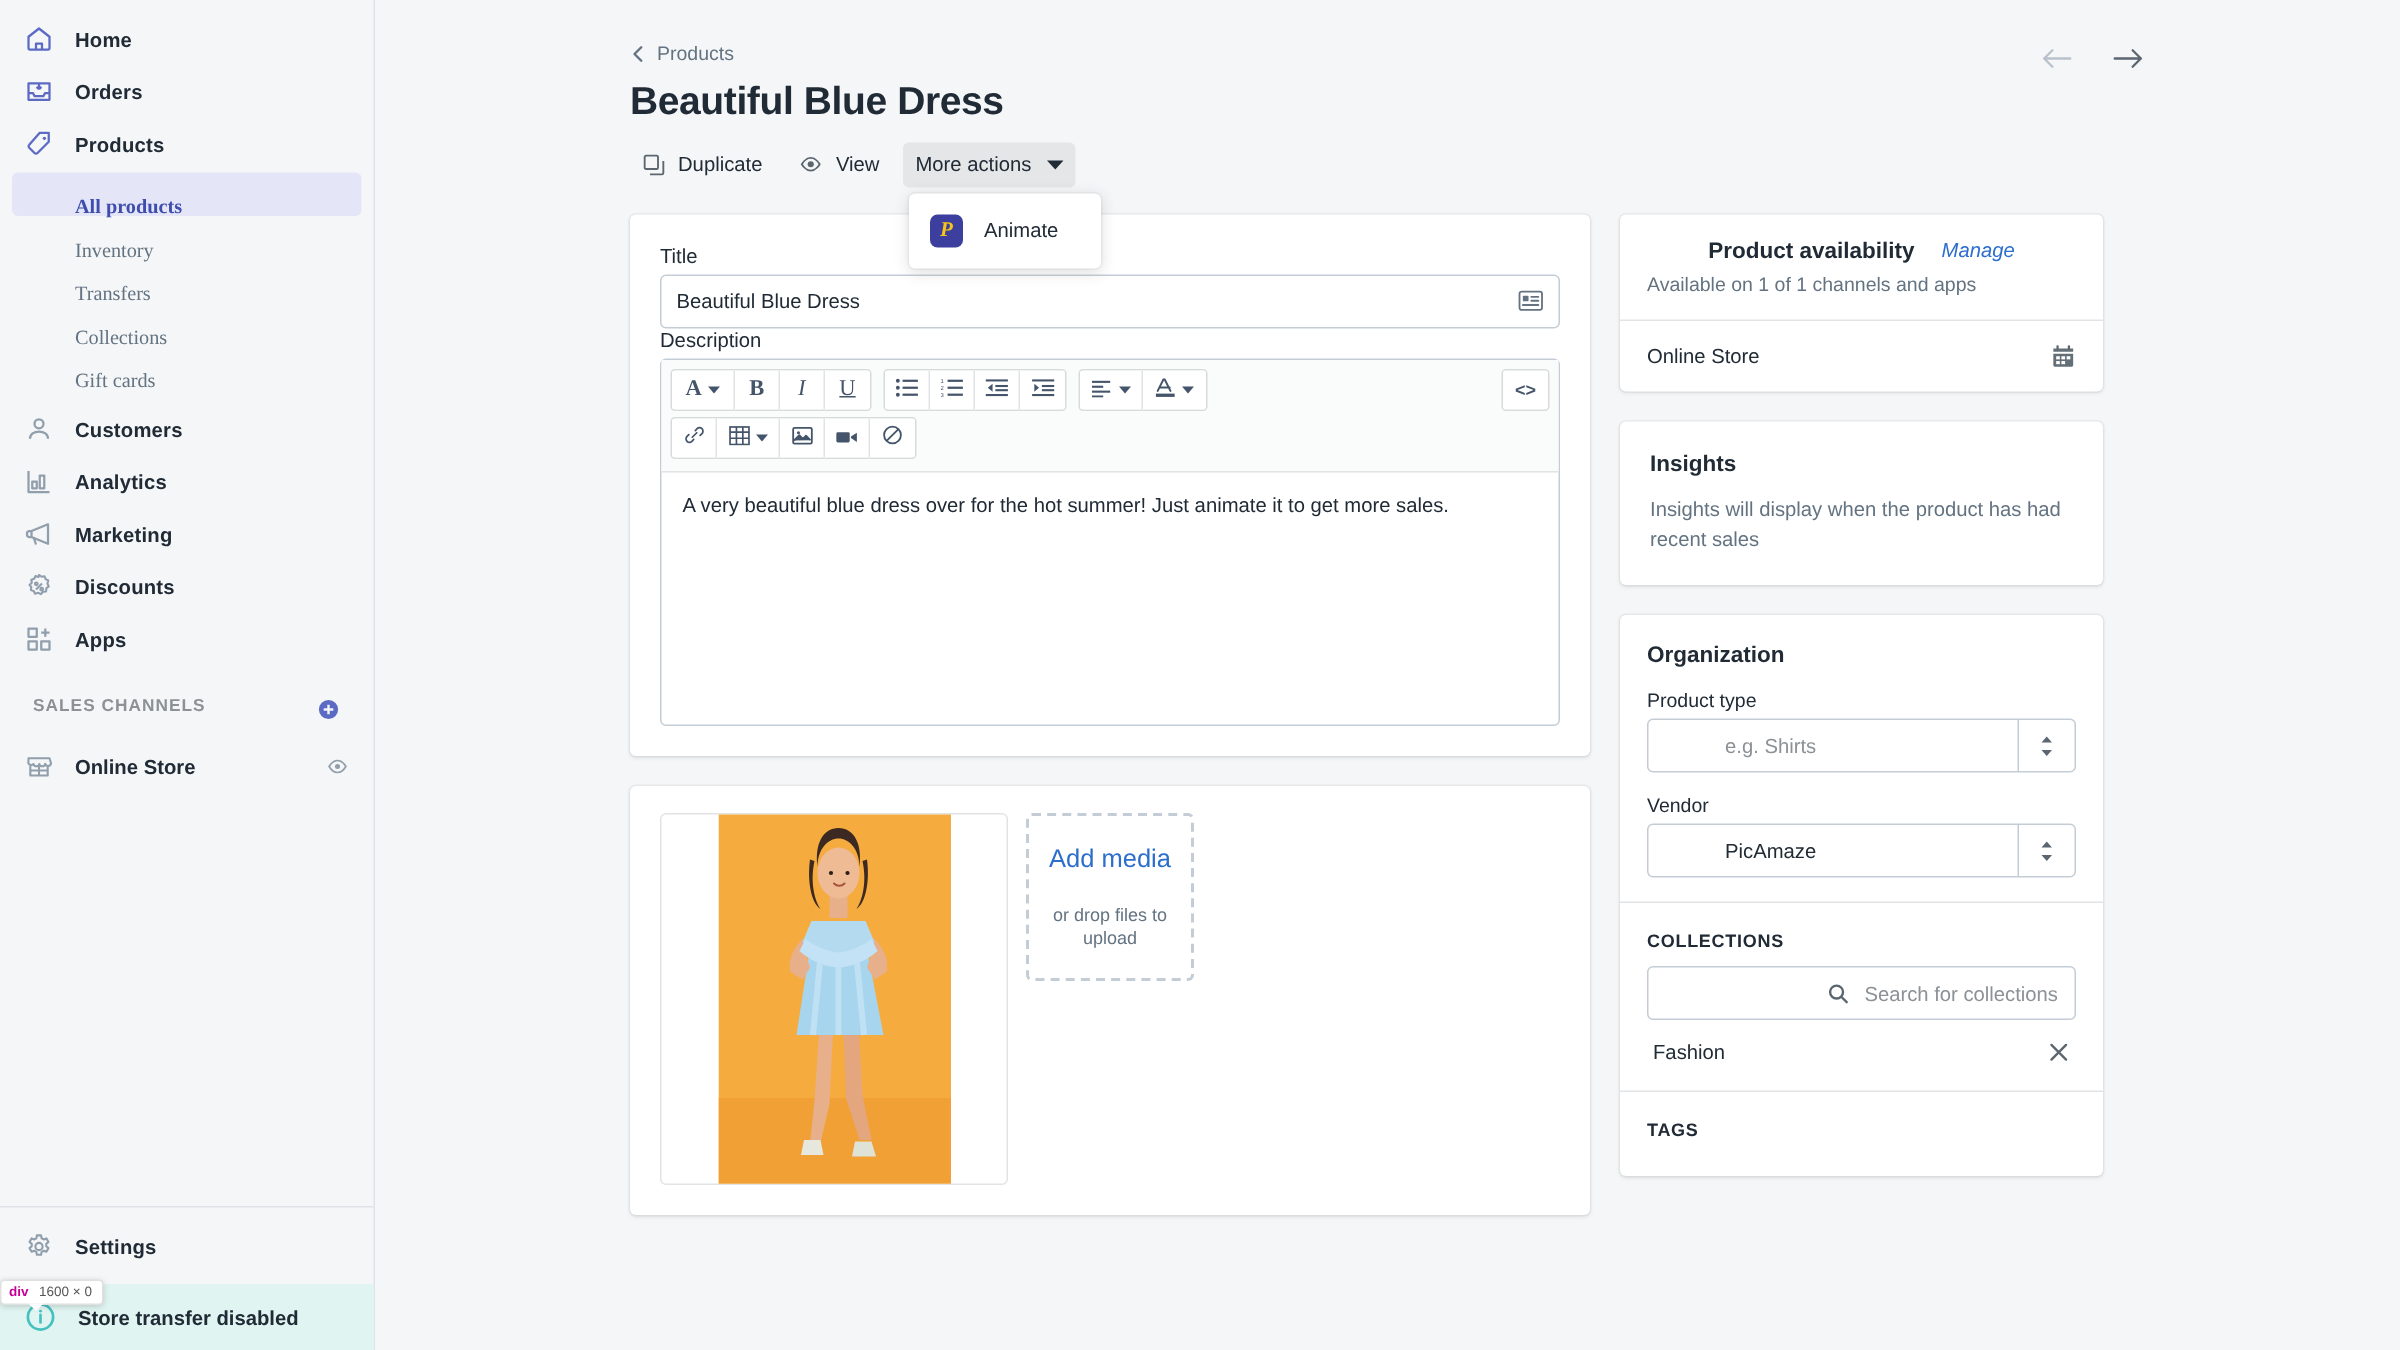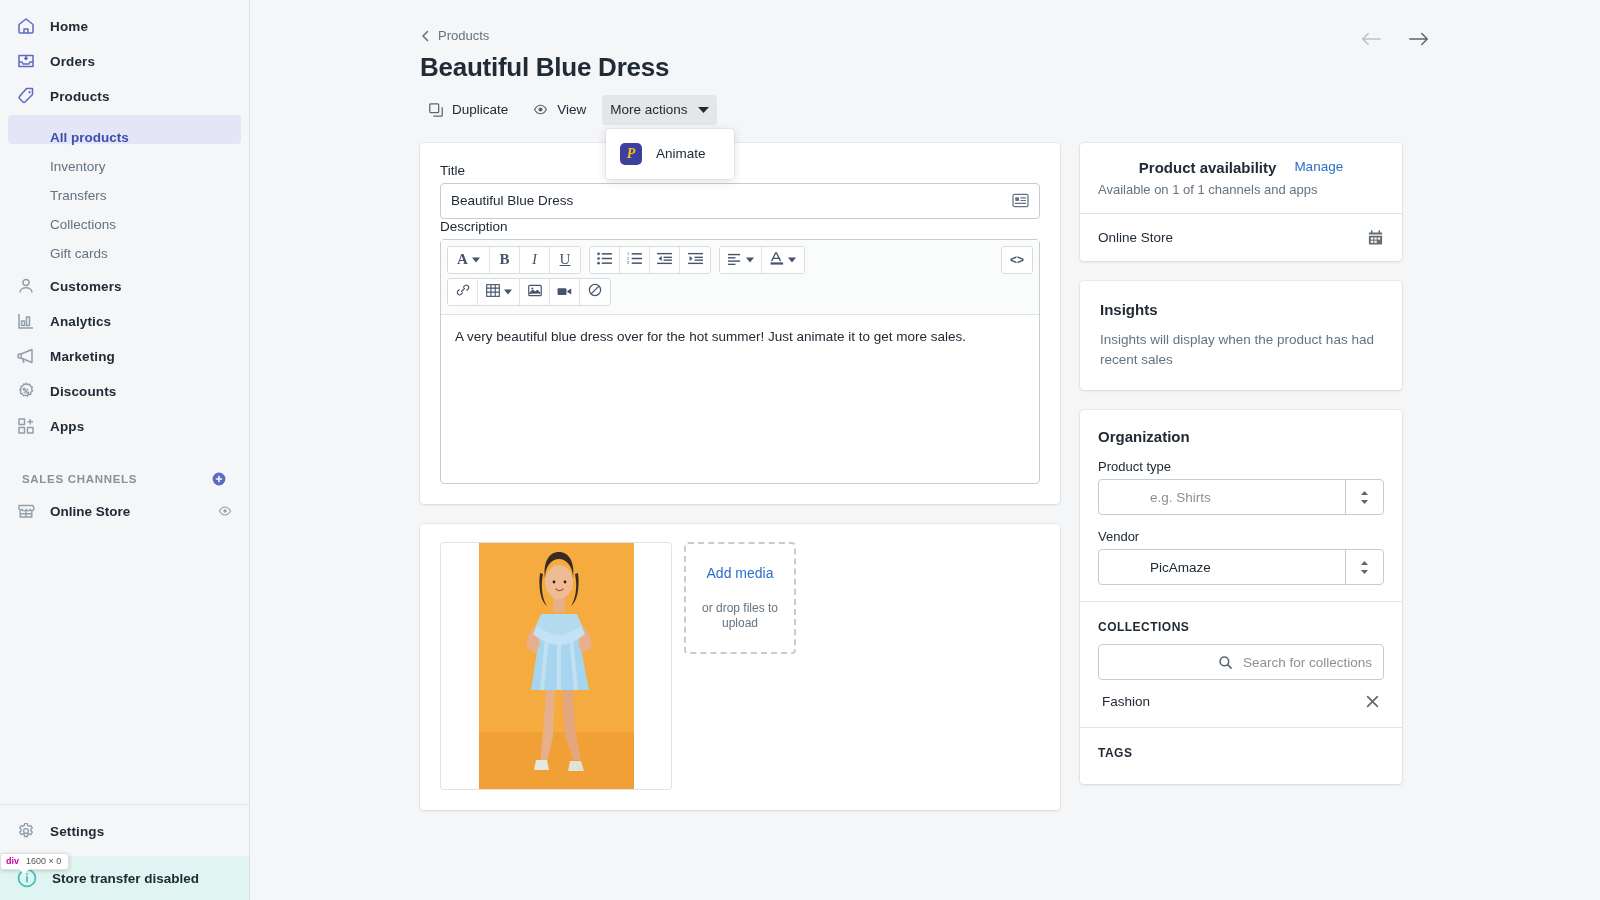--- a/index.html
+++ b/index.html
@@ -35,27 +35,27 @@
   .nav-item .ico svg { width: 20px; height: 20px; display: block; }
   .nav-item .lbl {
     font-size: 13.5px; color: #212b36; font-weight: 600; letter-spacing: .01em;
   }
   .nav-item.gray .ico { color: #919eab; }
   .subnav { padding: 1px 0 8px 0; }
   .sub-item {
     display: flex; align-items: center;
     height: 29px; margin: 0 8px; padding: 16px 0 0 42px;
     border-radius: 4px; cursor: pointer;
-    font-size: 13.5px; color: #637381;
+    font-size: 13.5px; color: #637381; font-family: Liberation Serif, serif;
   }
   .sub-item.active {
     background: #e4e5f7; color: #3f4eae; font-weight: 700;
   }
   .section-head {
-    display: flex; align-items: center; justify-content: space-between;
+    display: flex; align-items: flex-start; justify-content: space-between;
     margin: 22px 16px 0 16px; padding: 0 6px;
     height: 28px;
   }
   .section-head .t {
     font-size: 11.5px; font-weight: 700; letter-spacing: .06em;
     color: #8c9196; text-transform: uppercase;
   }
   .section-head .plus { color: #5c6ac4; display:flex; cursor:pointer; }
   .chan-item {
     display: flex; align-items: center;
@@ -177,34 +177,34 @@
     font-size: 14px;
   }
   .tb-btn:last-child { border-right:none; }
   .tb-btn.wide { width: 42px; gap:4px; }
   .tb-spacer { flex:1; }
   .rte-body { padding: 12px 14px; min-height: 168px; font-size:13.5px; color:#212b36; line-height:1.45; }
 
   
   .card-head { display:flex; align-items:center; justify-content:space-between; padding: 18px 20px 0 20px; }
   .card-title { font-size: 15.5px; font-weight: 700; color:#212b36; }
-  .link { color:#2c6ecb; font-size:13.5px; cursor:pointer; display:flex; align-items:center; gap:6px;}
+  .link { color:#2c6ecb; font-size:13.5px; cursor:pointer; display:flex; align-items:center; gap:6px;font-style:italic;}
   .media-row { display:flex; gap: 12px; padding: 18px 20px 20px 20px; }
   .media-thumb {
     width: 232px; height: 248px; border:1px solid #e1e3e5; border-radius:4px;
     overflow:hidden; display:flex; align-items:center; justify-content:center;
     background:#fff;
   }
   .media-thumb .ph { width:155px; height:248px; }
   .dropzone {
     width: 112px; height: 112px; border: 2px dashed #c4cdd5; border-radius: 4px;
     display:flex; flex-direction:column; align-items:center; justify-content:center;
     text-align:center; background:#fff; cursor:pointer; padding: 4px;
   }
-  .dropzone .a { color:#2c6ecb; font-size:14px; margin-bottom:20px; }
+  .dropzone .a { color:#2c6ecb; font-size:17px; margin-bottom:20px; }
   .dropzone .b { color:#637381; font-size:12px; line-height:1.25; }
 
   
   .rc-sec { padding: 16px 18px; }
   .rc-head { display:flex; align-items:flex-start; justify-content:center;gap:18px; }
   .rc-title { font-size:15px; font-weight:700; color:#212b36; }
   .rc-sub { font-size:13px; color:#637381; margin-top:6px; }
   .rc-divider { height:1px; background:#e1e3e5; }
   .rc-row { display:flex; align-items:center; justify-content:space-between; padding: 15px 18px; }
   .rc-row .nm { font-size:13.5px; color:#212b36; }

